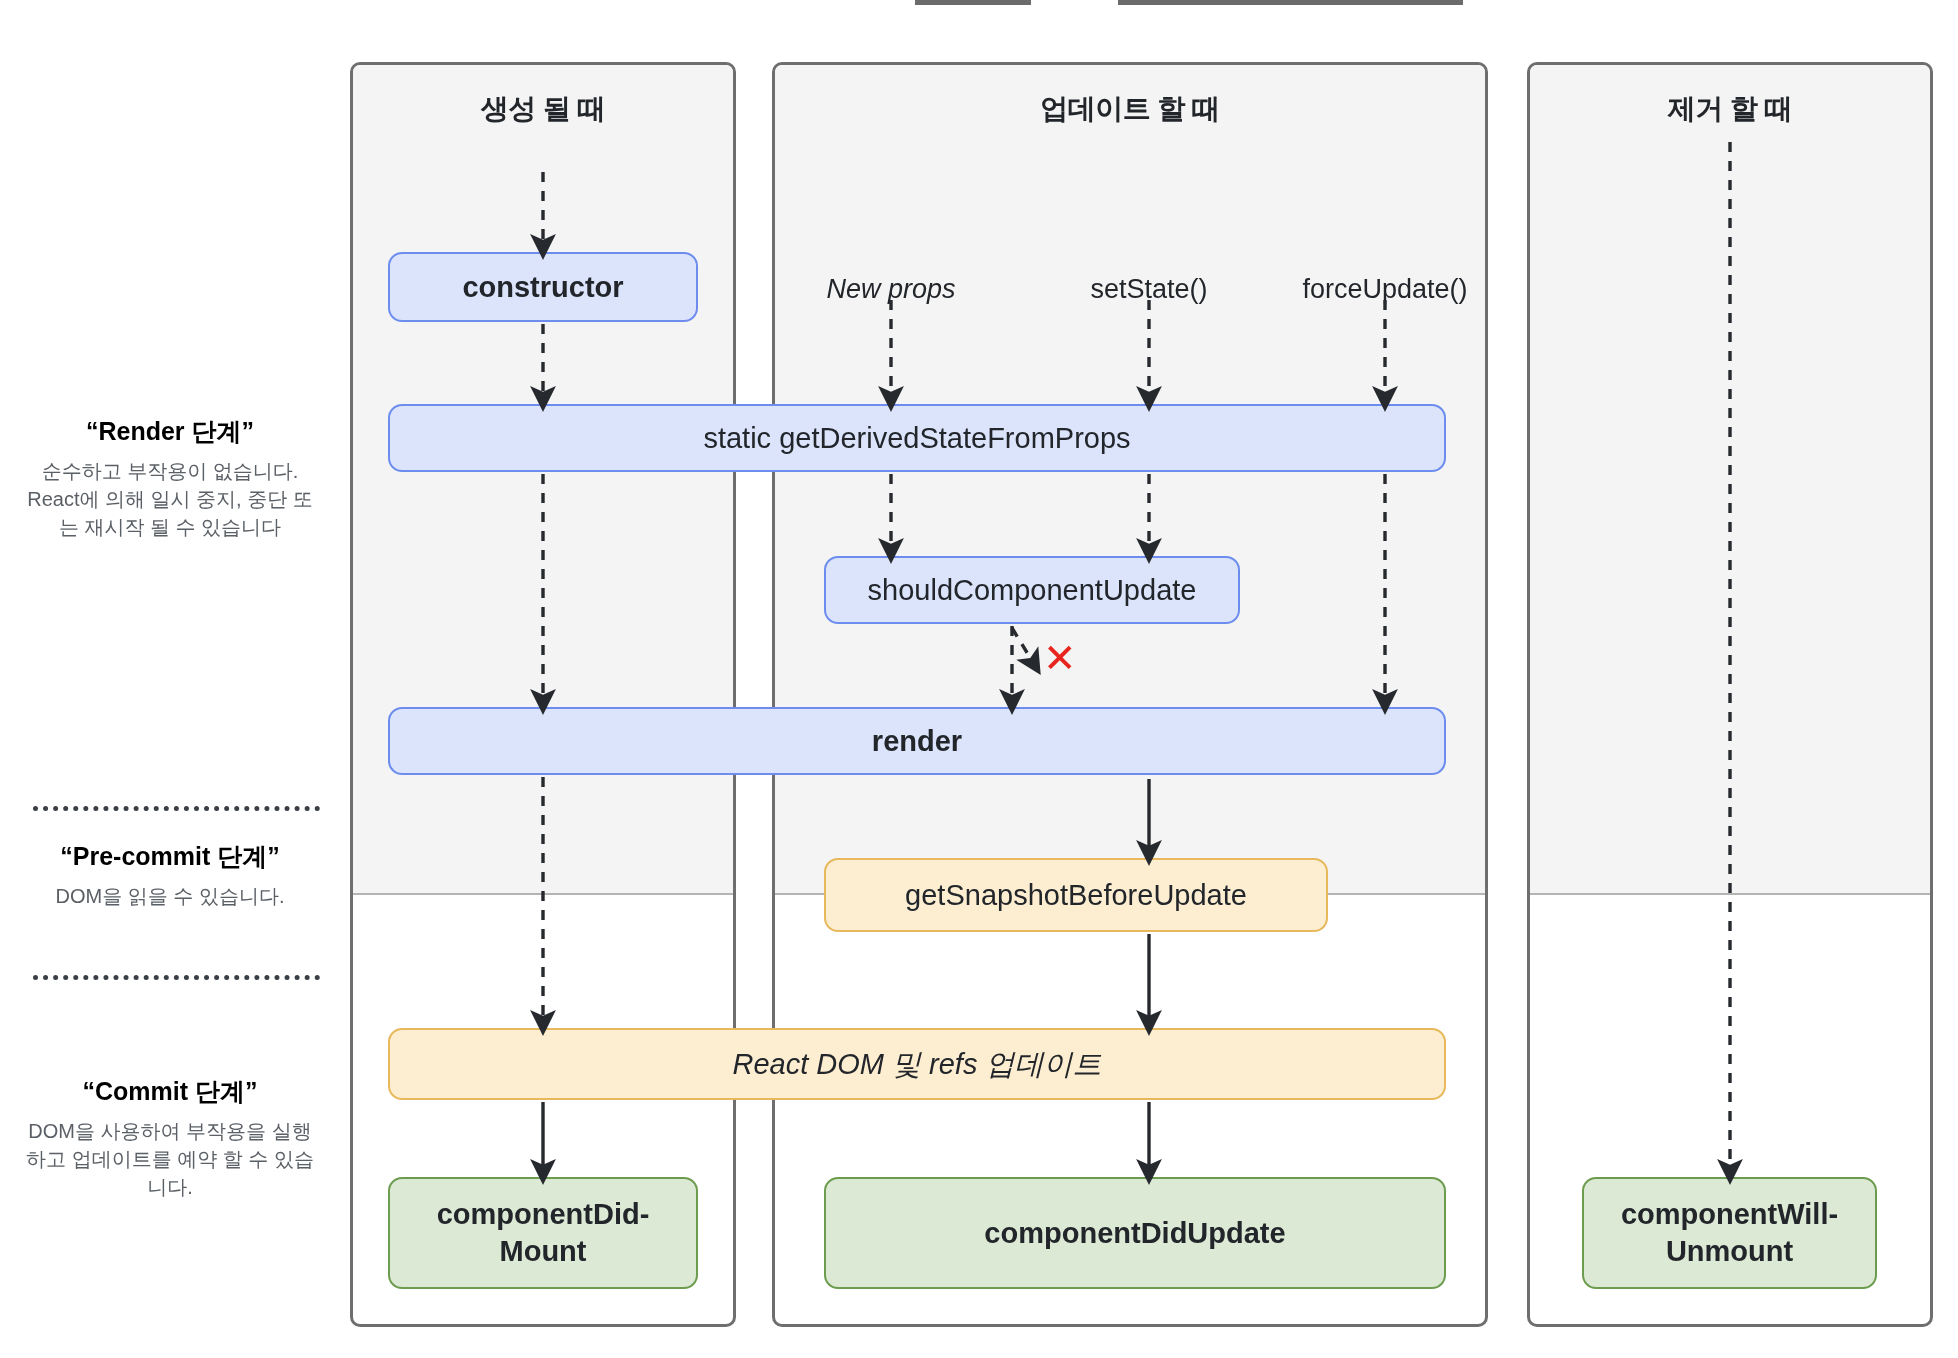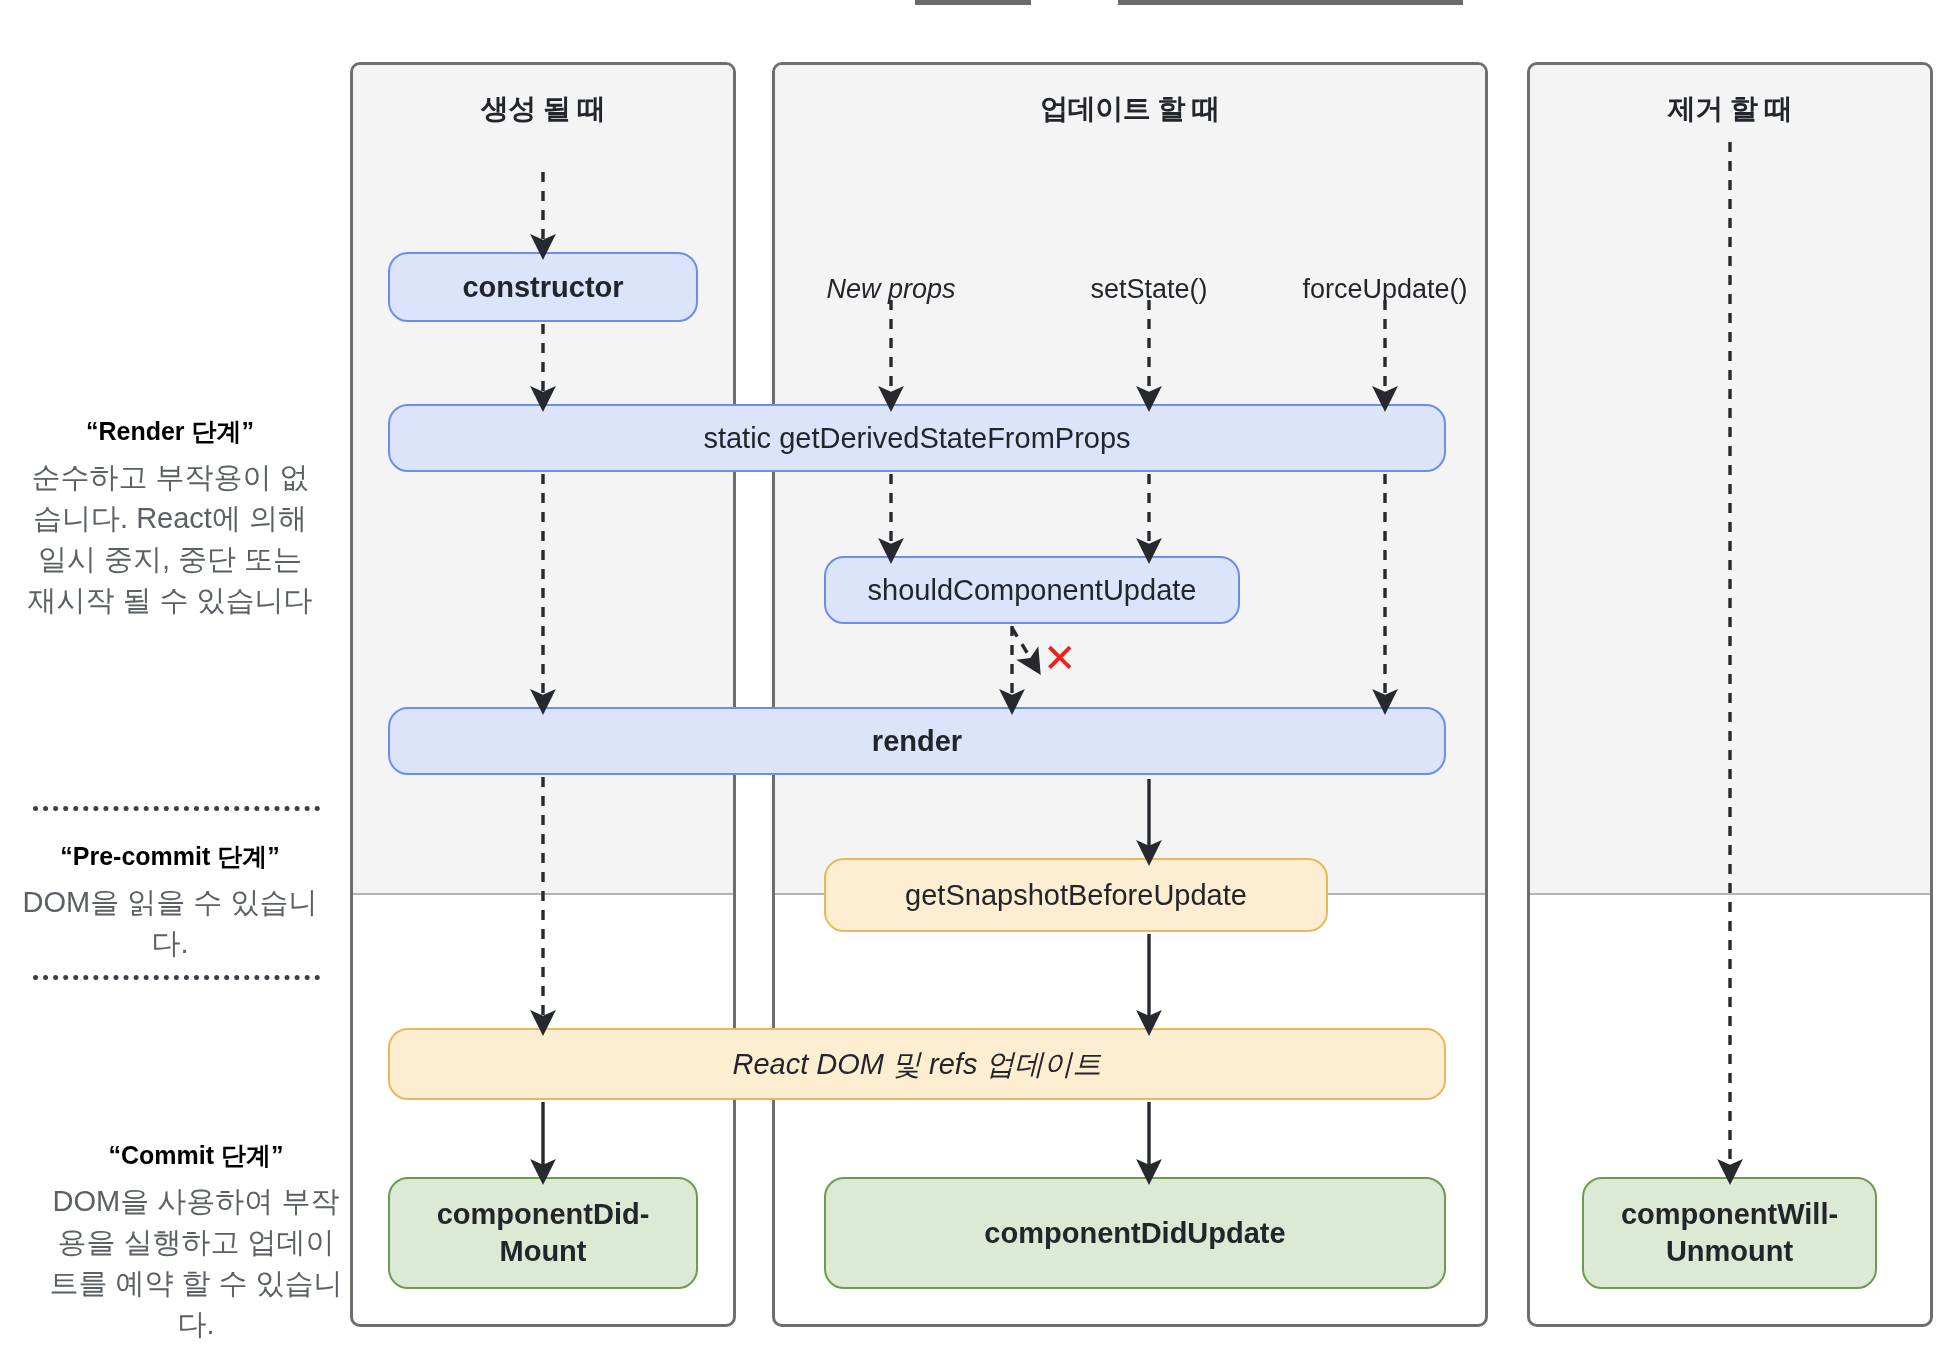--- a/index.html
+++ b/index.html
@@ -68,38 +68,38 @@
   }
   .phase-label .ttl {
     font-size: 25px;
     font-weight: 700;
     color: #000000;
     line-height: 1.3;
     margin-bottom: 9px;
     white-space: nowrap;
   }
   .phase-label .desc {
-    font-size: 29px;
+    font-size: 20px;
     font-weight: 400;
     color: #5b6066;
     line-height: 1.42;
   }
   .dotted-sep {
     position: absolute;
     left: 33px;
     width: 287px;
     height: 0;
     border-top: 5px dotted #3a3f45;
   }
 
   
   .lc-box {
     position: absolute;
     box-sizing: border-box;
-    border-radius: 20px;
+    border-radius: 14px;
     display: flex;
     align-items: center;
     justify-content: center;
     text-align: center;
     font-size: 29px;
     line-height: 1.26;
     padding: 4px 17px;
   }
   .lc-blue {
     background: #dbe4fb;
@@ -180,21 +180,21 @@
 
   <div class="dotted-sep" style="top:806px;"></div>
 
   <div class="phase-label" style="top:840px;">
     <div class="ttl">“Pre-commit 단계”</div>
     <div class="desc">DOM을 읽을 수 있습니다.</div>
   </div>
 
   <div class="dotted-sep" style="top:975px;"></div>
 
-  <div class="phase-label" style="top:1139px;margin-left:26px;">
+  <div class="phase-label" style="top:1075px;">
     <div class="ttl">“Commit 단계”</div>
     <div class="desc">DOM을 사용하여 부작용을 실행하고 업데이트를 예약 할 수 있습니다.</div>
   </div>
 
   <div class="trigger italic" style="left:891px; top:274px;">New props</div>
   <div class="trigger" style="left:1149px; top:274px;">setState()</div>
   <div class="trigger" style="left:1385px; top:274px;">forceUpdate()</div>
 
   <div class="lc-box lc-blue bold" style="left:388px; top:252px; width:310px; height:70px;">constructor</div>
 

